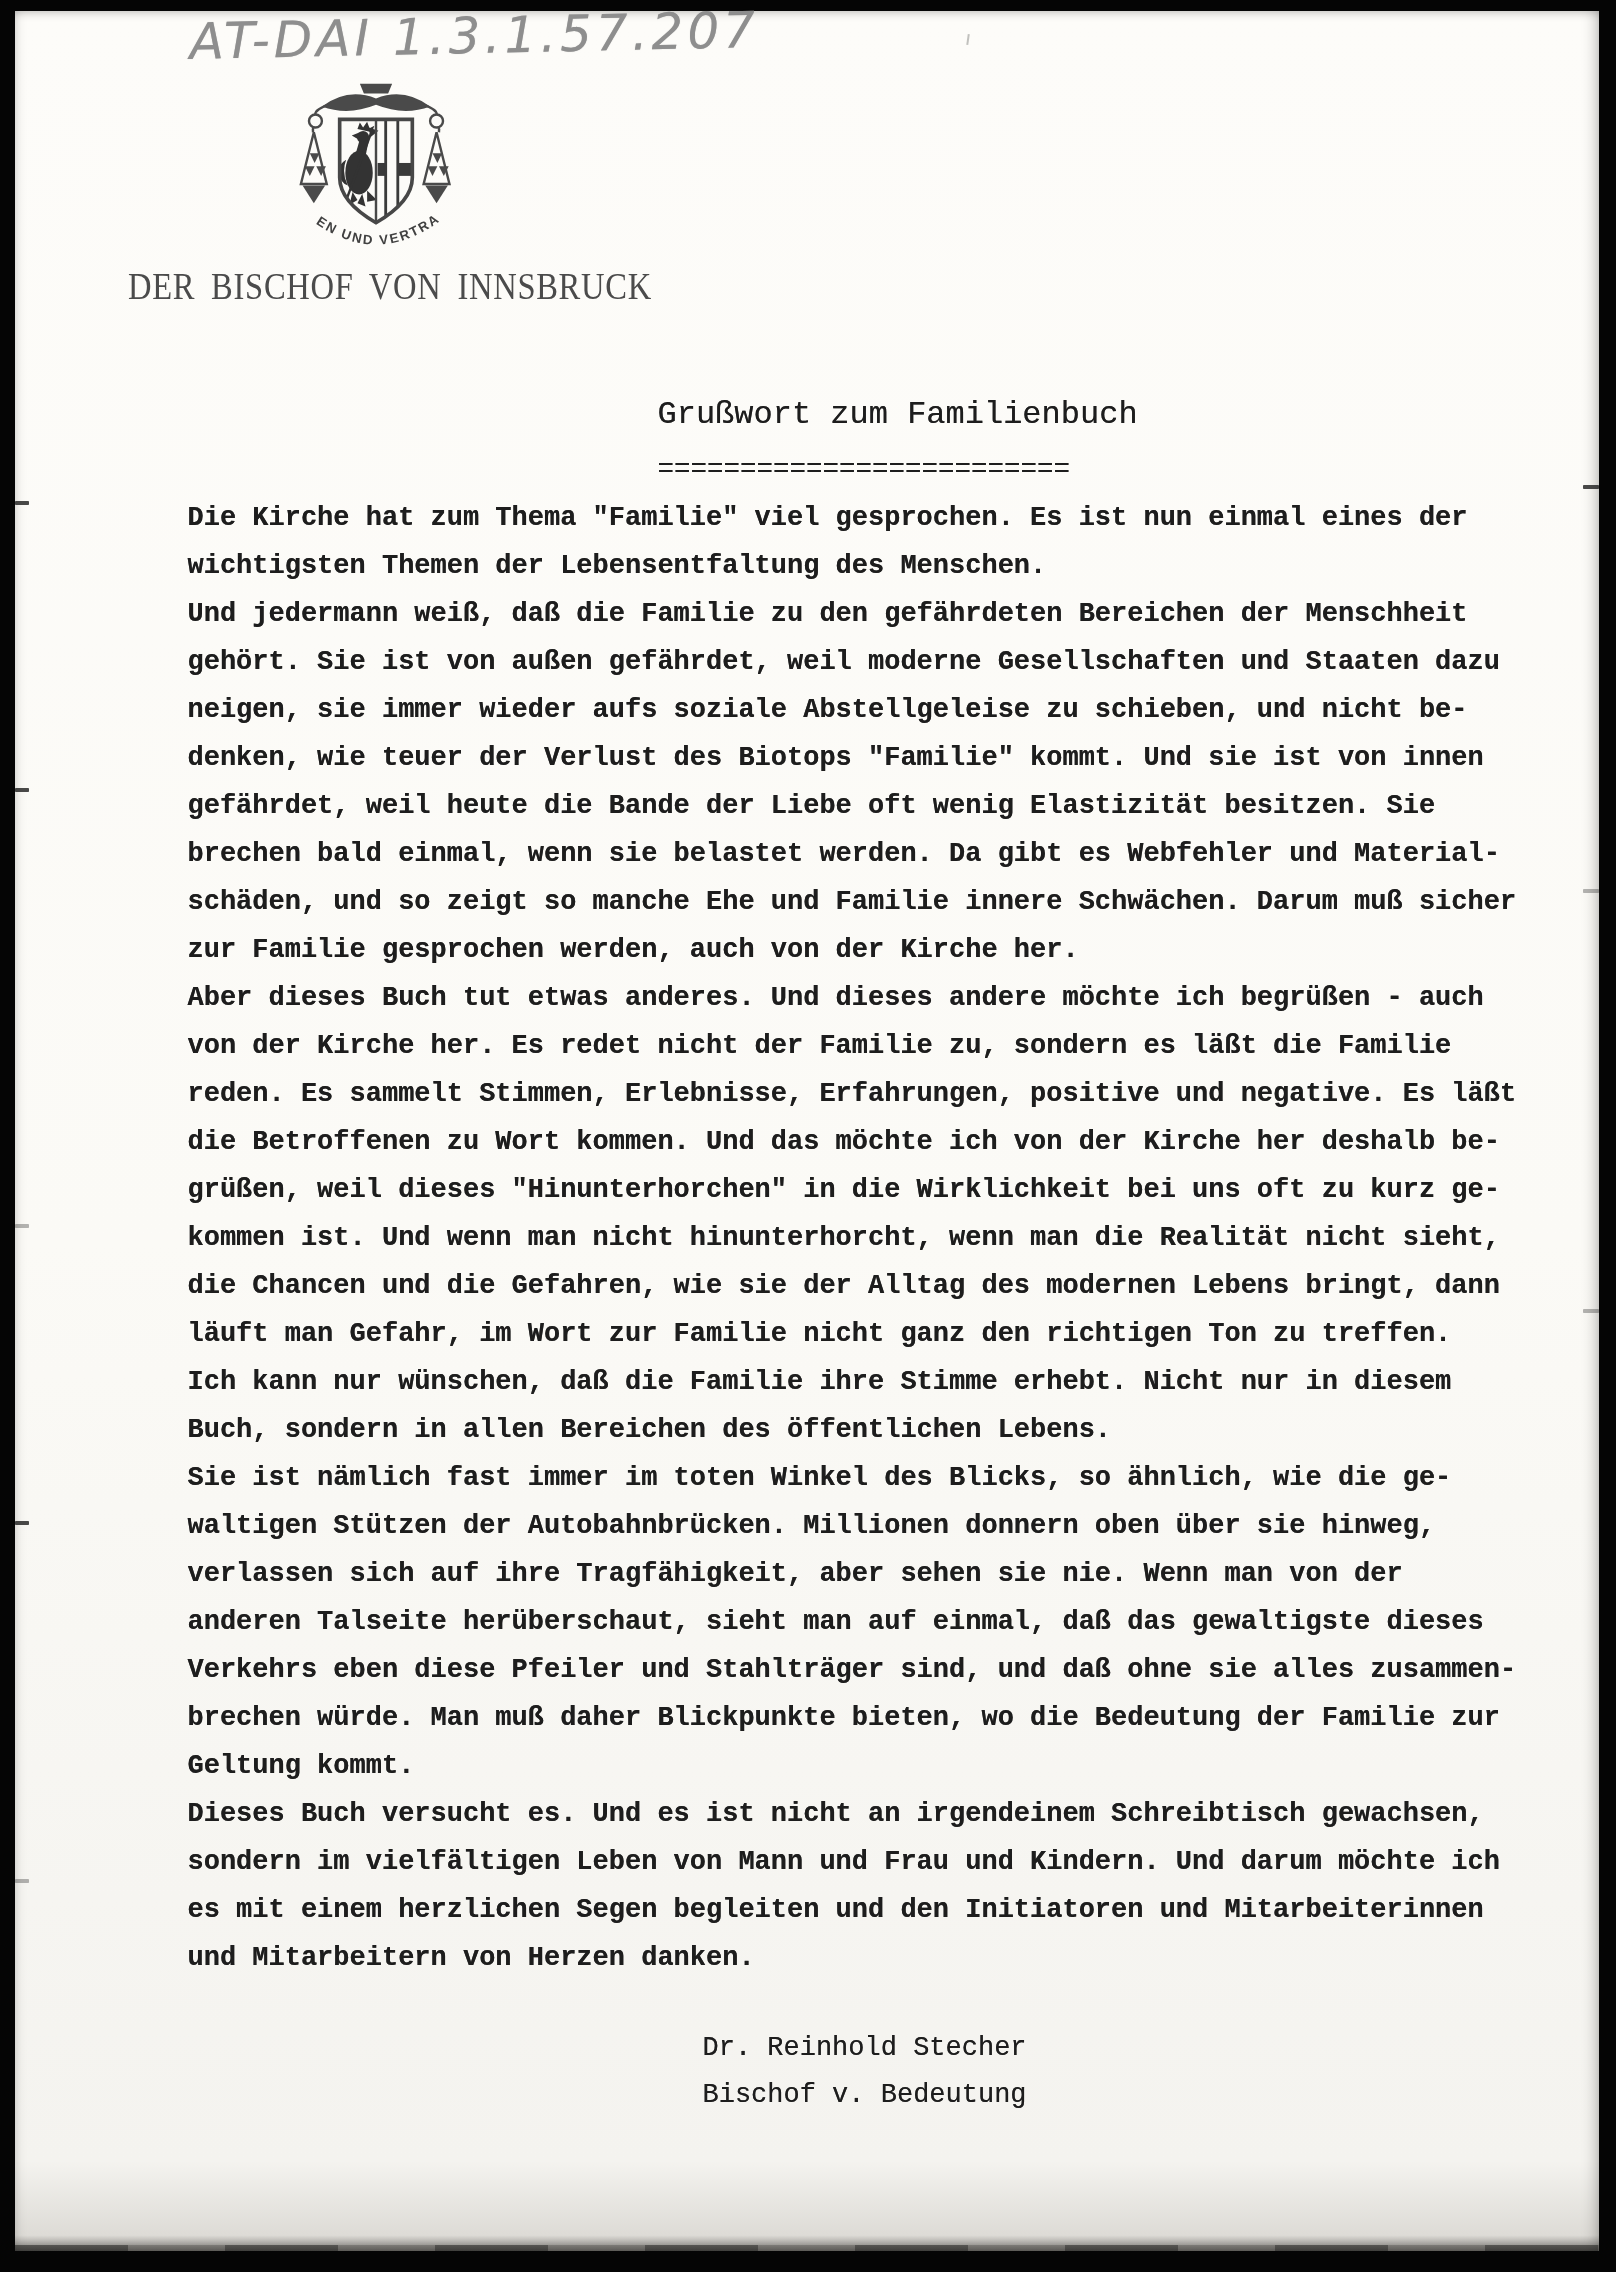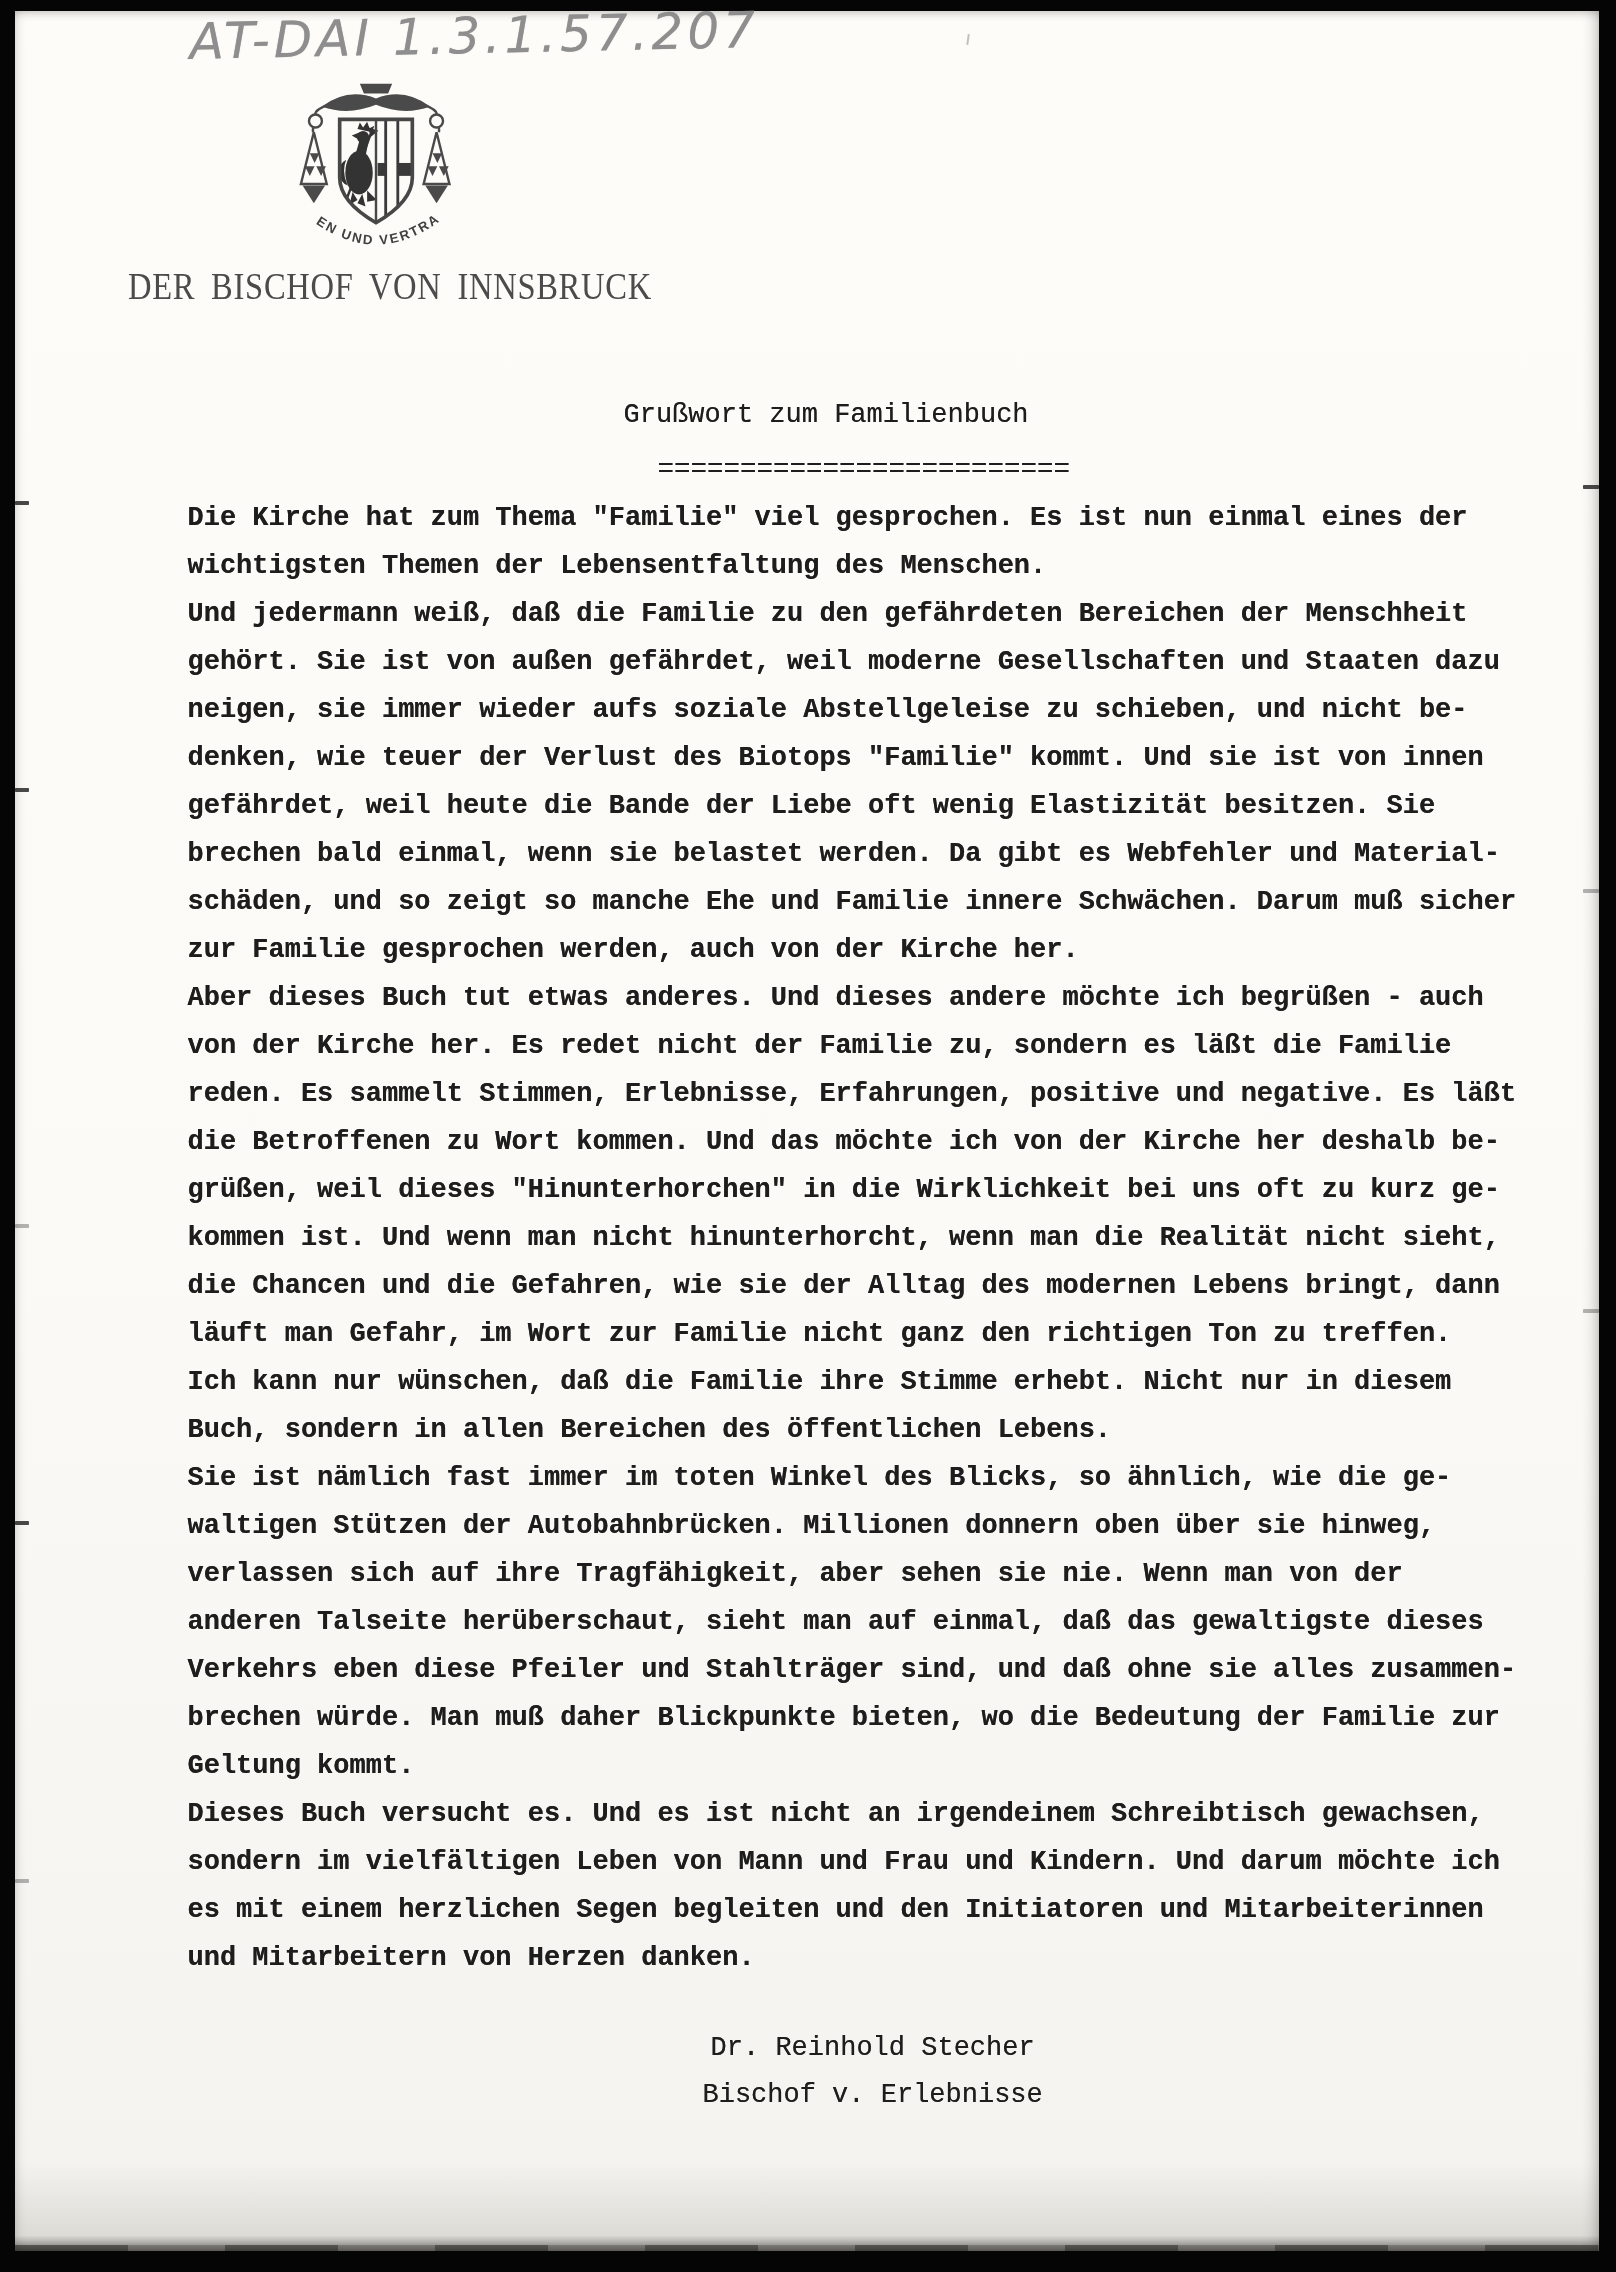--- a/index.html
+++ b/index.html
@@ -20,21 +20,21 @@
   
   .crest{position:absolute;left:268px;top:68px;width:186px;height:176px;}
   
   .letterhead{position:absolute;left:113px;top:254px;
         font-family:"Liberation Serif",serif;font-size:37px;color:#4b4b4b;
         letter-spacing:0.8px;word-spacing:8px;white-space:nowrap;
         transform:scaleX(.88);transform-origin:left top;}
   
   .mono{font-family:"Liberation Mono","DejaVu Sans Mono",monospace;color:#1d1d1d;
         text-shadow:0 0 0.5px rgba(25,25,25,.75);}
-  .doc-title{position:absolute;left:609px;top:386px;font-size:27px;line-height:36px;white-space:pre;}
+  .doc-title{position:absolute;left:643px;top:386px;font-size:32px;line-height:36px;white-space:pre;}
   .doc-title-underline{position:absolute;left:643px;top:441px;font-size:27.5px;line-height:36px;
         letter-spacing:0;white-space:pre;}
   .body-text{position:absolute;left:173px;top:483px;font-size:27px;line-height:48px;white-space:pre;font-weight:bold;}
   .signature{position:absolute;left:688px;top:2014px;font-size:27px;line-height:47px;white-space:pre;text-align:center;}
   
   .mark{position:absolute;height:4px;background:#1c1c1c;border-radius:0.8px;}
   .mark.left{left:0;width:14.5px;}
   .mark.right{right:0;width:16px;}
   .dark{opacity:.8;} .faint{opacity:.32;}
   .bottom-smudge{position:absolute;left:0;right:0;bottom:0;height:6.5px;
@@ -151,21 +151,21 @@
 verlassen sich auf ihre Tragfähigkeit, aber sehen sie nie. Wenn man von der
 anderen Talseite herüberschaut, sieht man auf einmal, daß das gewaltigste dieses
 Verkehrs eben diese Pfeiler und Stahlträger sind, und daß ohne sie alles zusammen-
 brechen würde. Man muß daher Blickpunkte bieten, wo die Bedeutung der Familie zur
 Geltung kommt.
 Dieses Buch versucht es. Und es ist nicht an irgendeinem Schreibtisch gewachsen,
 sondern im vielfältigen Leben von Mann und Frau und Kindern. Und darum möchte ich
 es mit einem herzlichen Segen begleiten und den Initiatoren und Mitarbeiterinnen
 und Mitarbeitern von Herzen danken.</div>
 
-    <div class="signature mono"><span>Dr. Reinhold Stecher</span><br><span>Bischof v. Erlebnisse</span></div>
+    <div class="signature mono"><span>Dr. Reinhold Stecher</span><br><span>Bischof v. Bedeutung</span></div>
 
     <div class="mark left dark" style="top:490px"></div>
     <div class="mark left dark" style="top:777px"></div>
     <div class="mark left faint" style="top:1213px"></div>
     <div class="mark left dark" style="top:1510px"></div>
     <div class="mark left faint" style="top:1868px"></div>
     <div class="mark right dark" style="top:474px"></div>
     <div class="mark right faint" style="top:878px"></div>
     <div class="mark right faint" style="top:1298px"></div>
     <div class="speck" style="left:952px;top:22.6px;width:2.4px;height:11.3px;transform:rotate(8deg)"></div>

